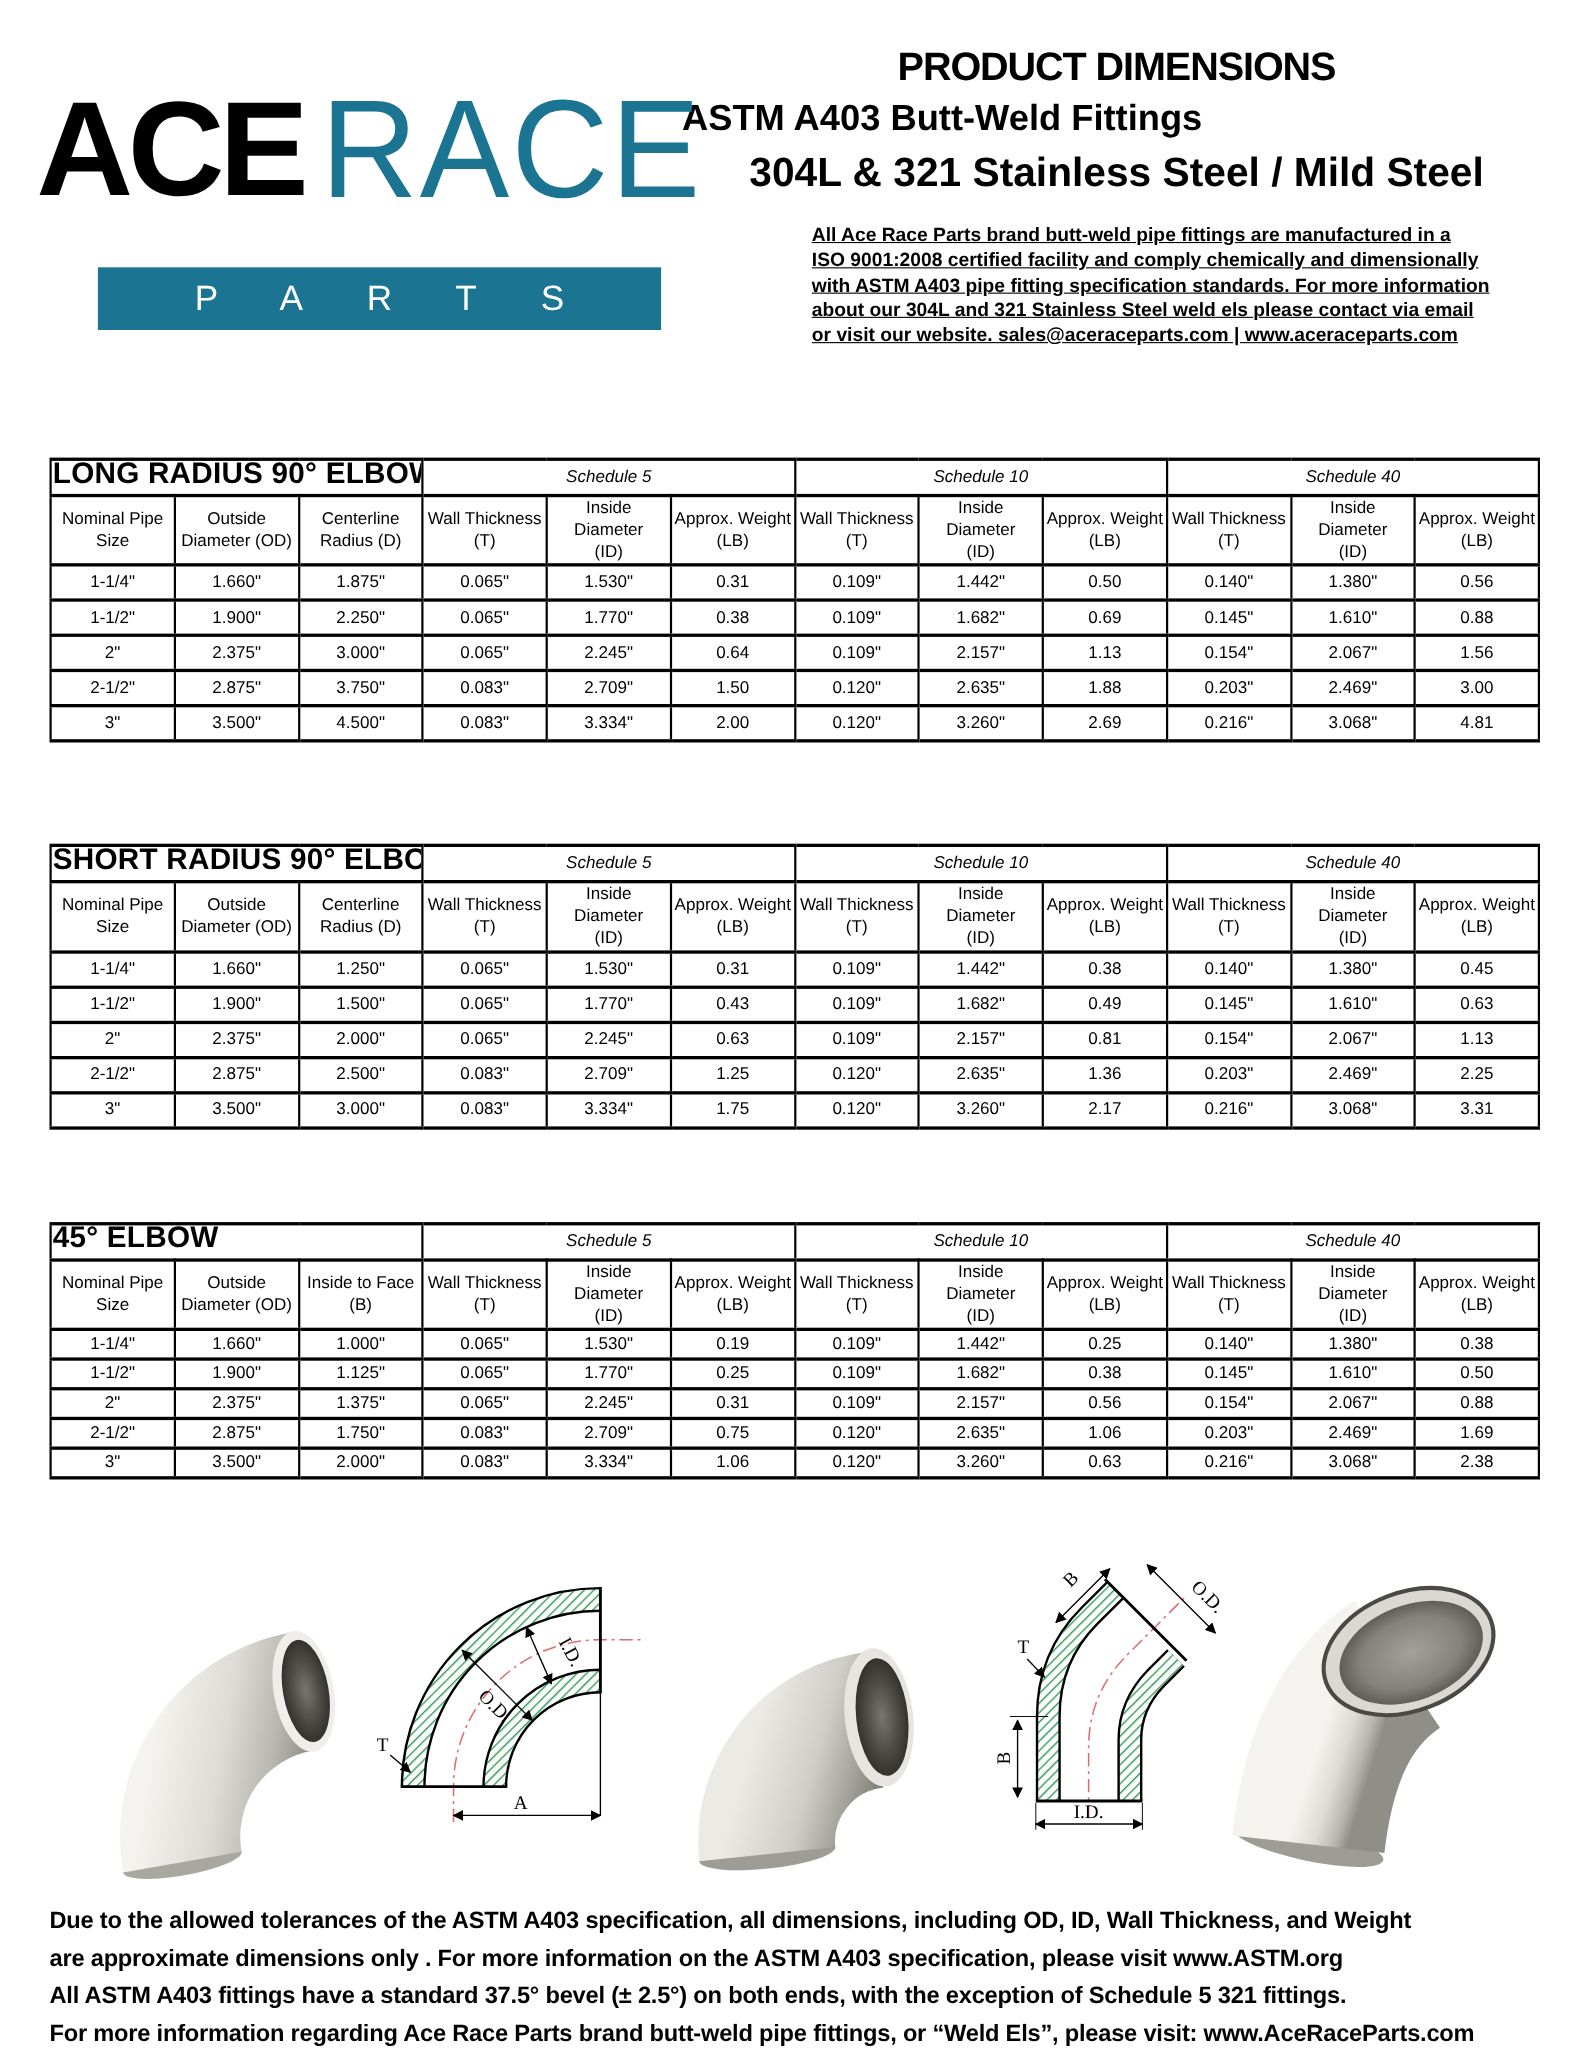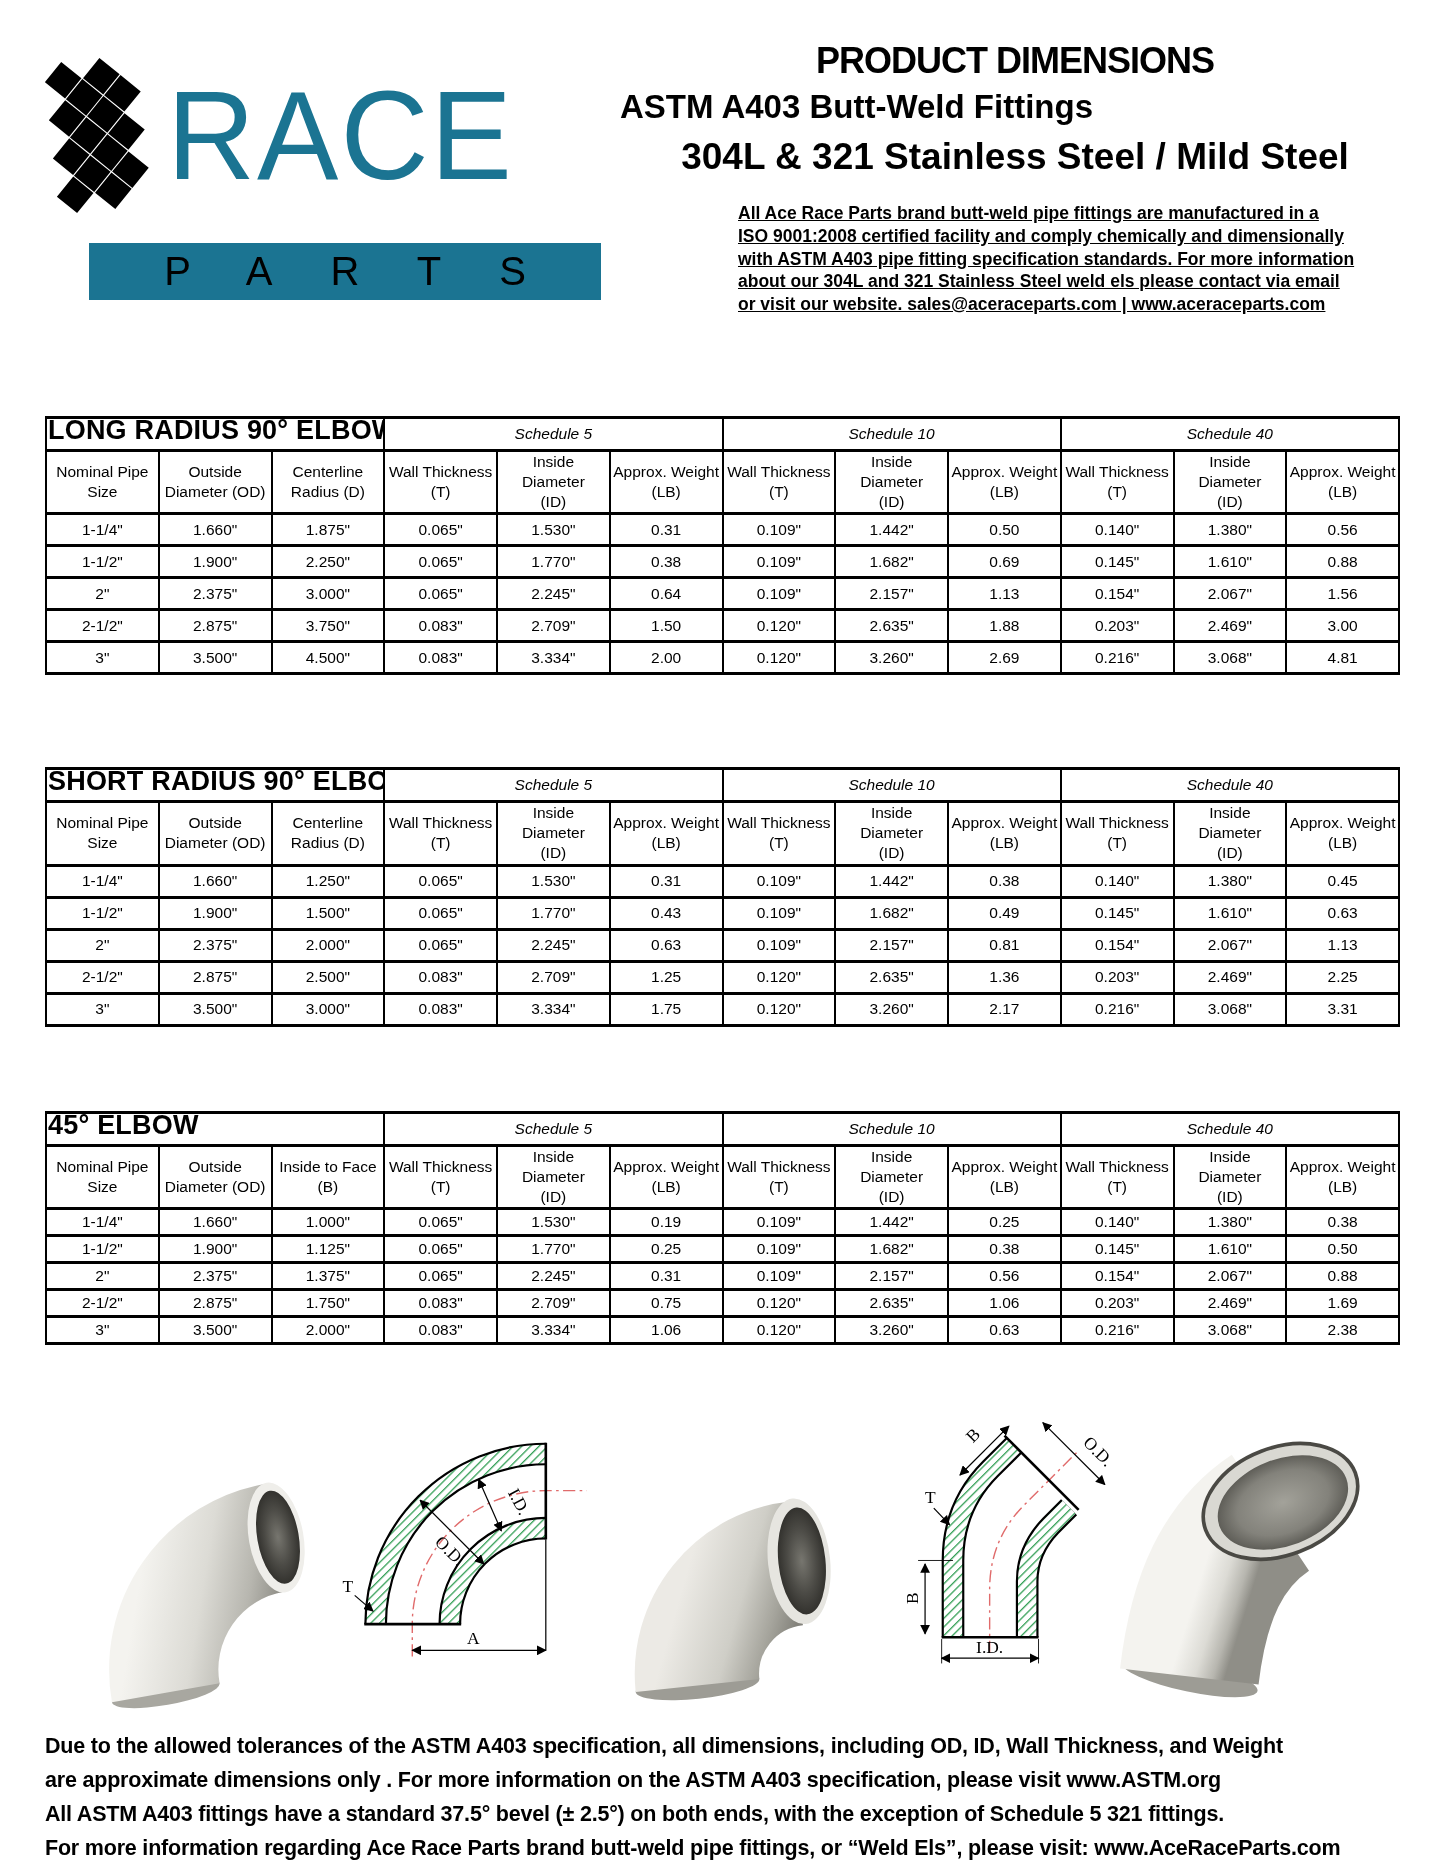--- a/index.html
+++ b/index.html
@@ -8,21 +8,21 @@
   
   .header{display:flex;margin:32px 35px 0 45px;}
   .logo{width:575px;flex:0 0 auto;}
   .logo-top{display:flex;align-items:center;height:205px;}
   .flag{margin-right:2px;}
   .logo-ace{font-size:122px;font-weight:800;letter-spacing:-5px;line-height:1;margin-left:-14px;}
   .logo-race{font-size:122px;font-weight:400;line-height:1;margin-left:16px;letter-spacing:2px;
              transform:scaleY(1.04);}
   .logo-banner{margin-left:44px;margin-top:6px;width:512px;height:57px;display:flex;
                align-items:center;justify-content:center;}
-  .logo-banner span{color:#000000;font-size:40px;font-weight:400;letter-spacing:58px;margin-right:-58px;}
+  .logo-banner span{color:#ffffff;font-size:32px;font-weight:400;letter-spacing:58px;margin-right:-58px;}
   .title-block{flex:1;padding-top:8px;}
   .main-title{font-size:36px;font-weight:bold;text-align:center;letter-spacing:-1px;}
   .subtitle1{font-size:33px;font-weight:bold;text-align:left;margin-top:6px;}
   .subtitle2{font-size:37px;font-weight:bold;text-align:center;margin-top:10px;}
   .intro{font-size:17.5px;font-weight:bold;line-height:1.3;margin-top:24px;
          white-space:pre-line;padding-left:118px;text-decoration:underline;}
   
   #tables{margin:0 45px;}
   table.spec{border-collapse:collapse;width:100%;table-layout:fixed;}
   #tables table.spec:nth-of-type(1){margin-top:100px;}
@@ -52,20 +52,21 @@
 <div class="page">
 
   <div class="header">
     <div class="logo">
       <div class="logo-top">
         <svg class="flag" width="104" height="196" viewBox="0 0 130 195">
           <g transform="rotate(-6 65 97)" fill="#000">
             <path d="M30,2 53,25 30,48 7,25 Z M78,2 101,25 78,48 55,25 Z M54,26 77,49 54,72 31,49 Z M102,26 125,49 102,72 79,49 Z M30,50 53,73 30,96 7,73 Z M78,50 101,73 78,96 55,73 Z M54,74 77,97 54,120 31,97 Z M102,74 125,97 102,120 79,97 Z M30,98 53,121 30,144 7,121 Z M78,98 101,121 78,144 55,121 Z M54,122 77,145 54,168 31,145 Z M102,122 125,145 102,168 79,145 Z M30,146 53,169 30,192 7,169 Z M78,146 101,169 78,192 55,169 Z"></path>
           </g>
         </svg>
+        <span class="logo-ace">ACE</span>
         <span class="logo-race" id="race-word" style="color: rgb(27, 116, 146);">RACE</span>
       </div>
       <div class="logo-banner" id="parts-banner" style="background: rgb(27, 116, 146);">
         <span>PARTS</span>
       </div>
     </div>
     <div class="title-block">
       <div class="main-title">PRODUCT DIMENSIONS</div>
       <div class="subtitle1">ASTM A403 Butt-Weld Fittings</div>
       <div class="subtitle2">304L &amp; 321 Stainless Steel / Mild Steel</div>

